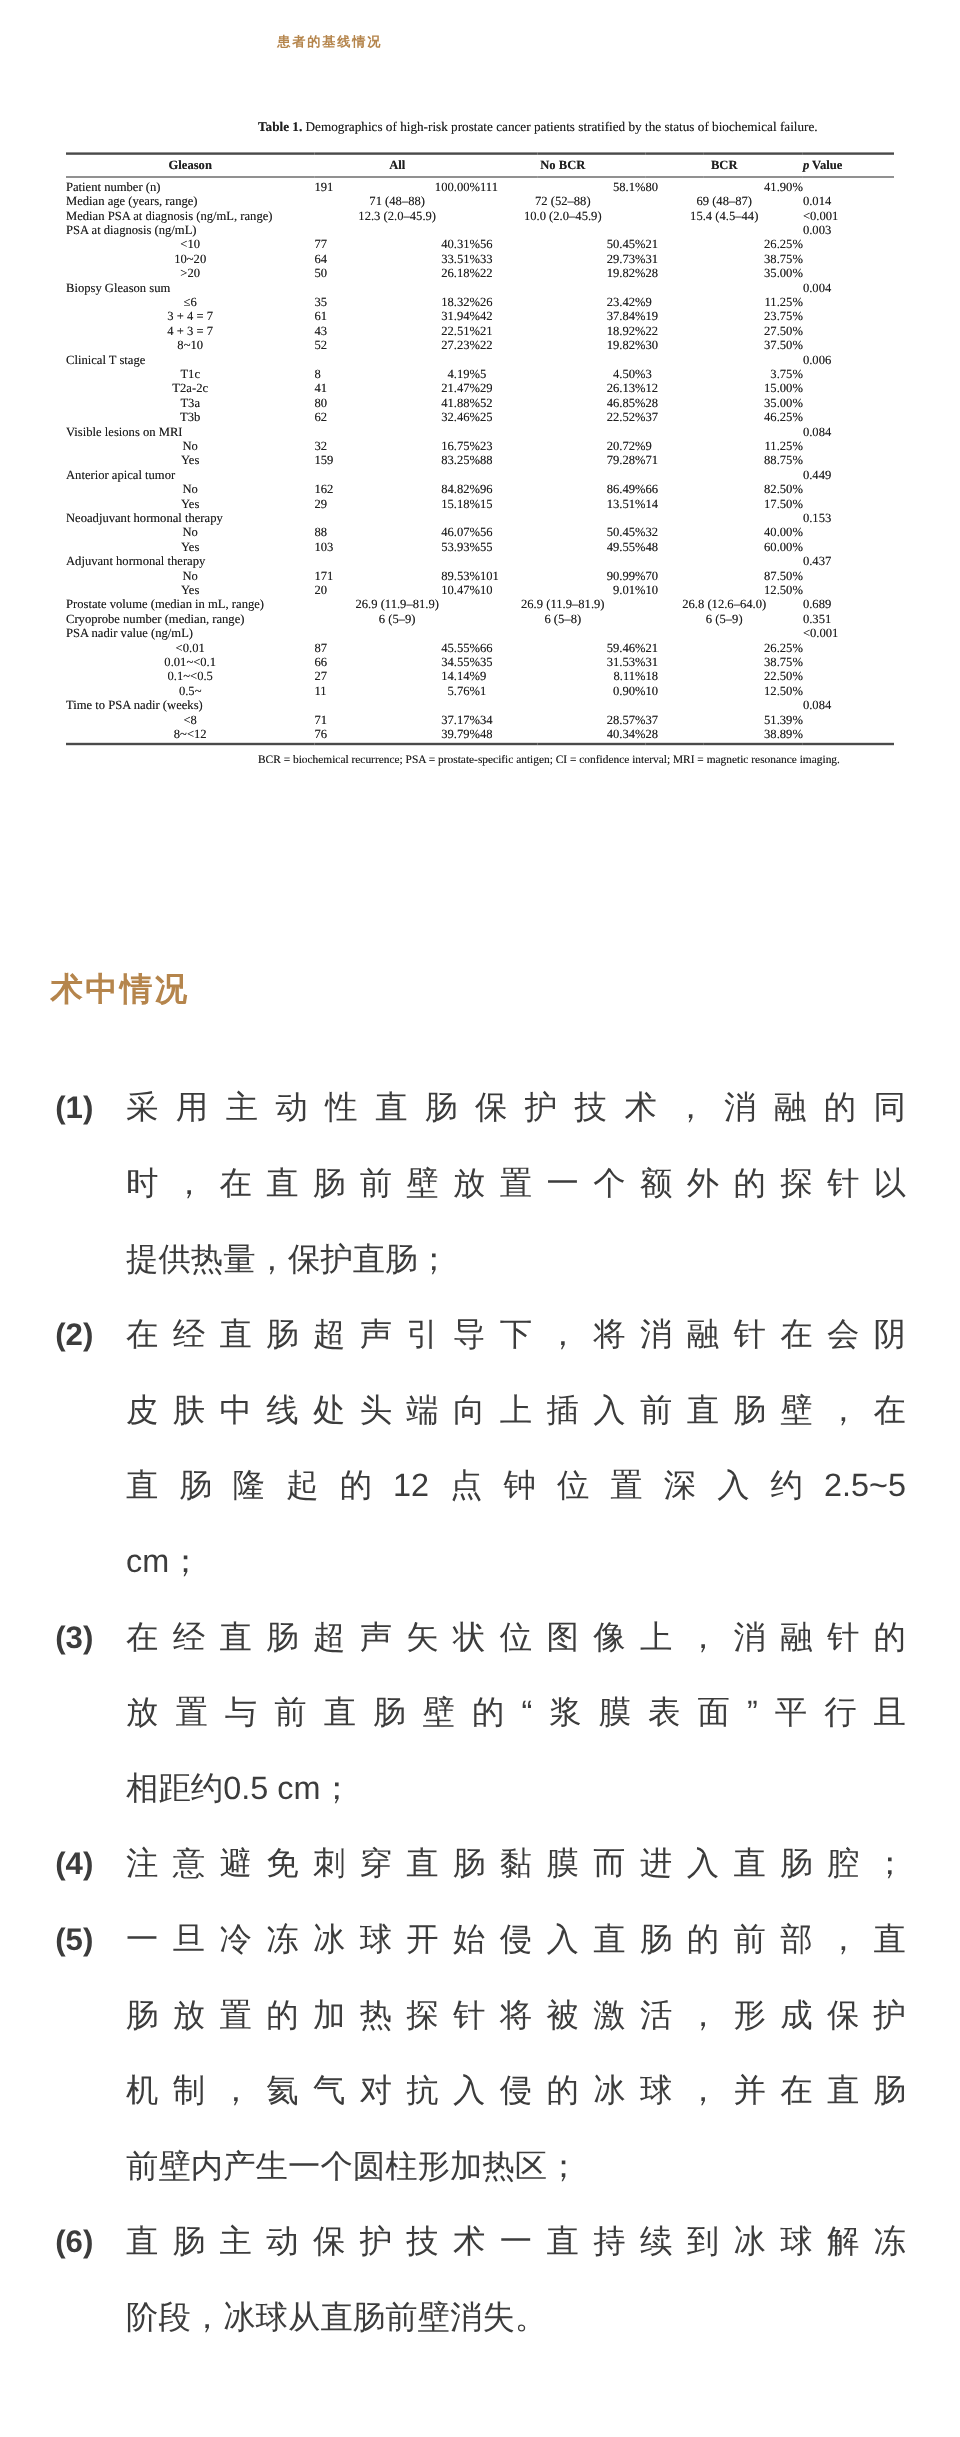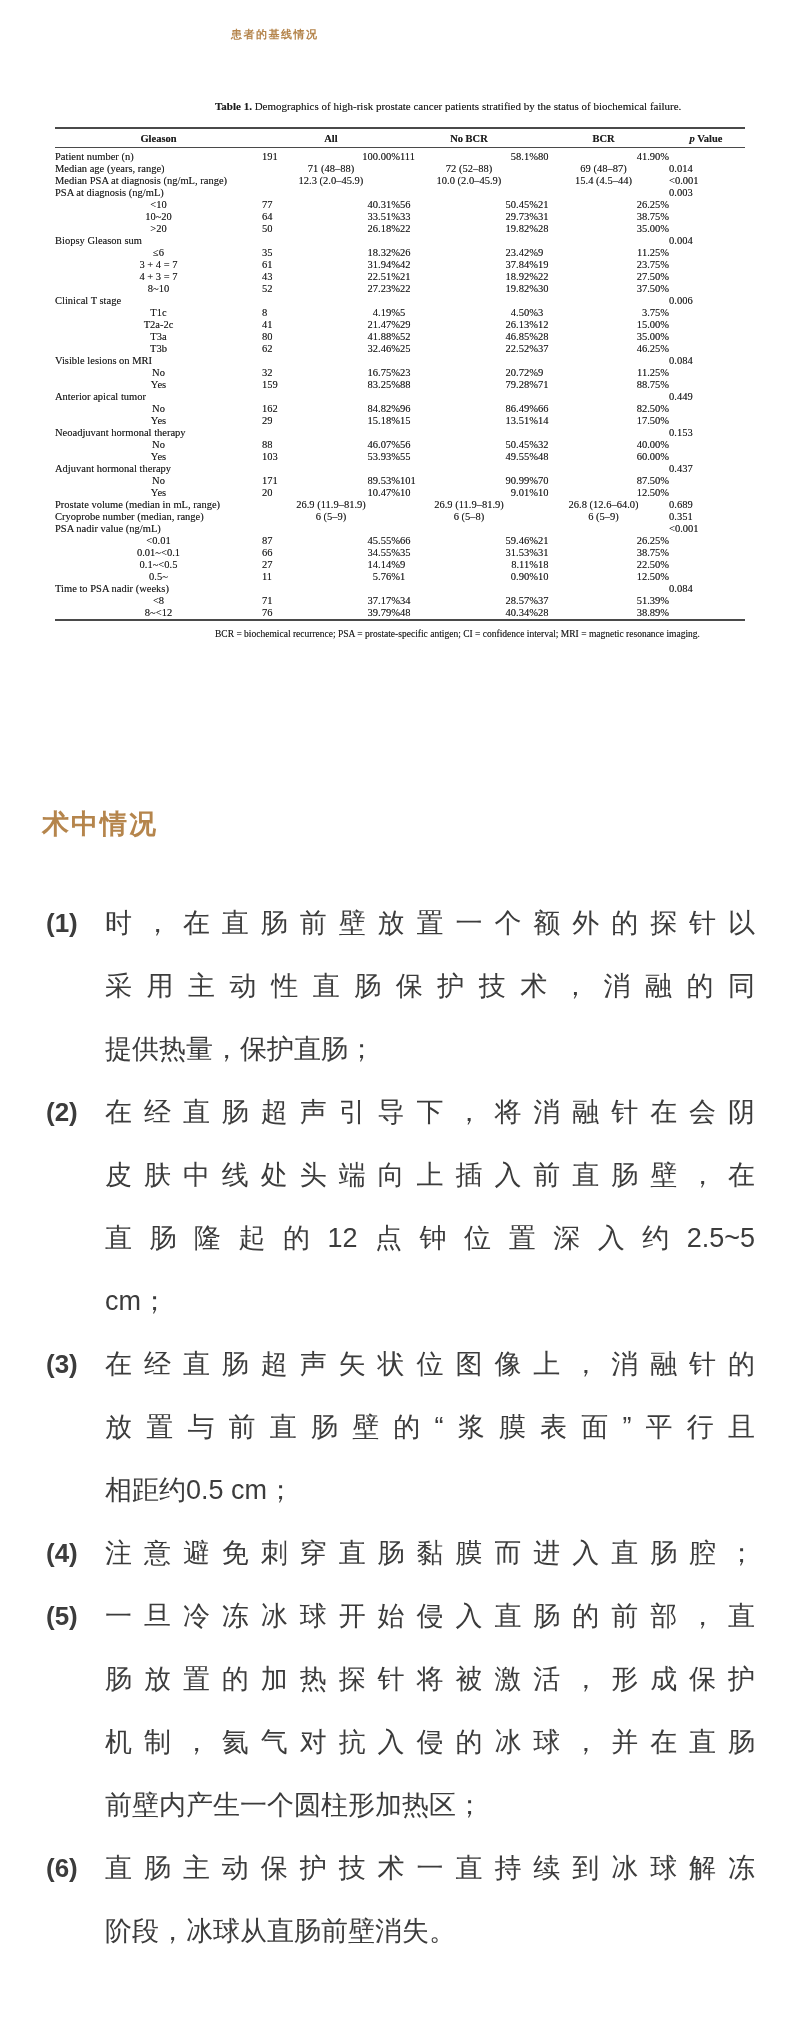--- a/index.html
+++ b/index.html
@@ -38,21 +38,21 @@
     border-top: 2.2px solid #4a4a4a;
     border-bottom: 2.2px solid #4a4a4a;
   }
   table.demo thead th {
     font-weight: bold;
     text-align: center;
     padding: 4px 0 3px 0;
     border-bottom: 1.3px solid #4a4a4a;
     font-size: 10.5px;
   }
-  table.demo thead th.p-head { text-align: center; padding-right: 2px; }
+  table.demo thead th.p-head { text-align: left; padding-right: 2px; }
   table.demo thead th.p-head .pit { font-style: italic; }
   table.demo tbody tr:first-child td { padding-top: 3px; }
   table.demo td {
     height: 12px;
     line-height: 12px;
     padding: 0;
     white-space: nowrap;
   }
   td.lbl { text-align: left; padding-left: 2px; }
   td.lbl.sub { text-align: center; padding-left: 0; }
@@ -463,22 +463,22 @@
   </table>
   <div class="table-footnote">BCR = biochemical recurrence; PSA = prostate-specific antigen; CI = confidence interval; MRI = magnetic resonance imaging.</div>
 </div>
 
 <div class="section-title">术中情况</div>
 
 <div class="procedure-list">
     <div class="list-item">
       <span class="item-num">(1)</span>
       <div class="item-lines">
+        <div class="line stretch">采用主动性直肠保护技术，消融的同</div>
         <div class="line stretch">时，在直肠前壁放置一个额外的探针以</div>
-        <div class="line stretch">采用主动性直肠保护技术，消融的同</div>
         <div class="line">提供热量，保护直肠；</div>
       </div>
     </div>
     <div class="list-item">
       <span class="item-num">(2)</span>
       <div class="item-lines">
         <div class="line stretch">在经直肠超声引导下，将消融针在会阴</div>
         <div class="line stretch">皮肤中线处头端向上插入前直肠壁，在</div>
         <div class="line stretch">直肠隆起的12点钟位置深入约2.5~5</div>
         <div class="line">cm；</div>

